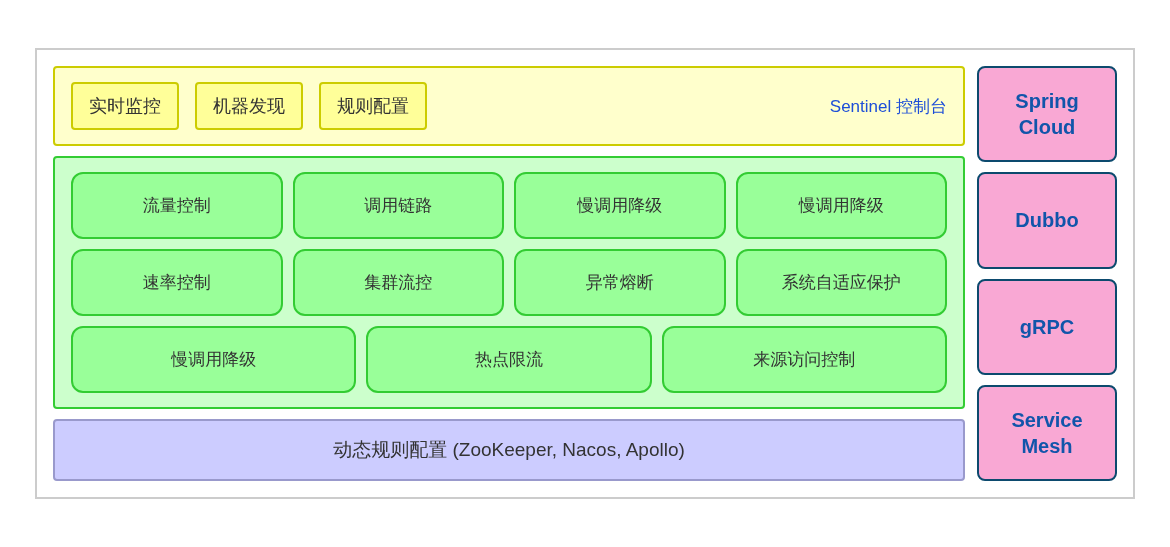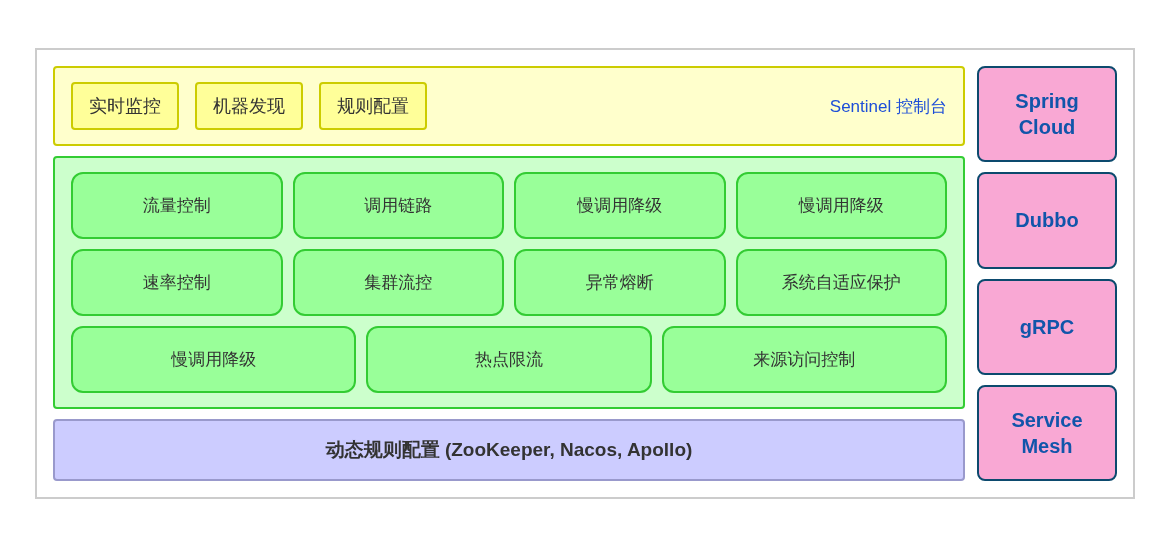--- a/index.html
+++ b/index.html
@@ -97,21 +97,21 @@
     }
 
     
     .dynamic-panel {
       background: #ccccff;
       border: 2px solid #9999cc;
       border-radius: 4px;
       padding: 16px;
       text-align: center;
       font-size: 19px;
-      font-weight: 700;
+      font-weight: 400;
       color: #333;
     }
 
     
     .right-sidebar {
       display: flex;
       flex-direction: column;
       gap: 10px;
       width: 140px;
     }

